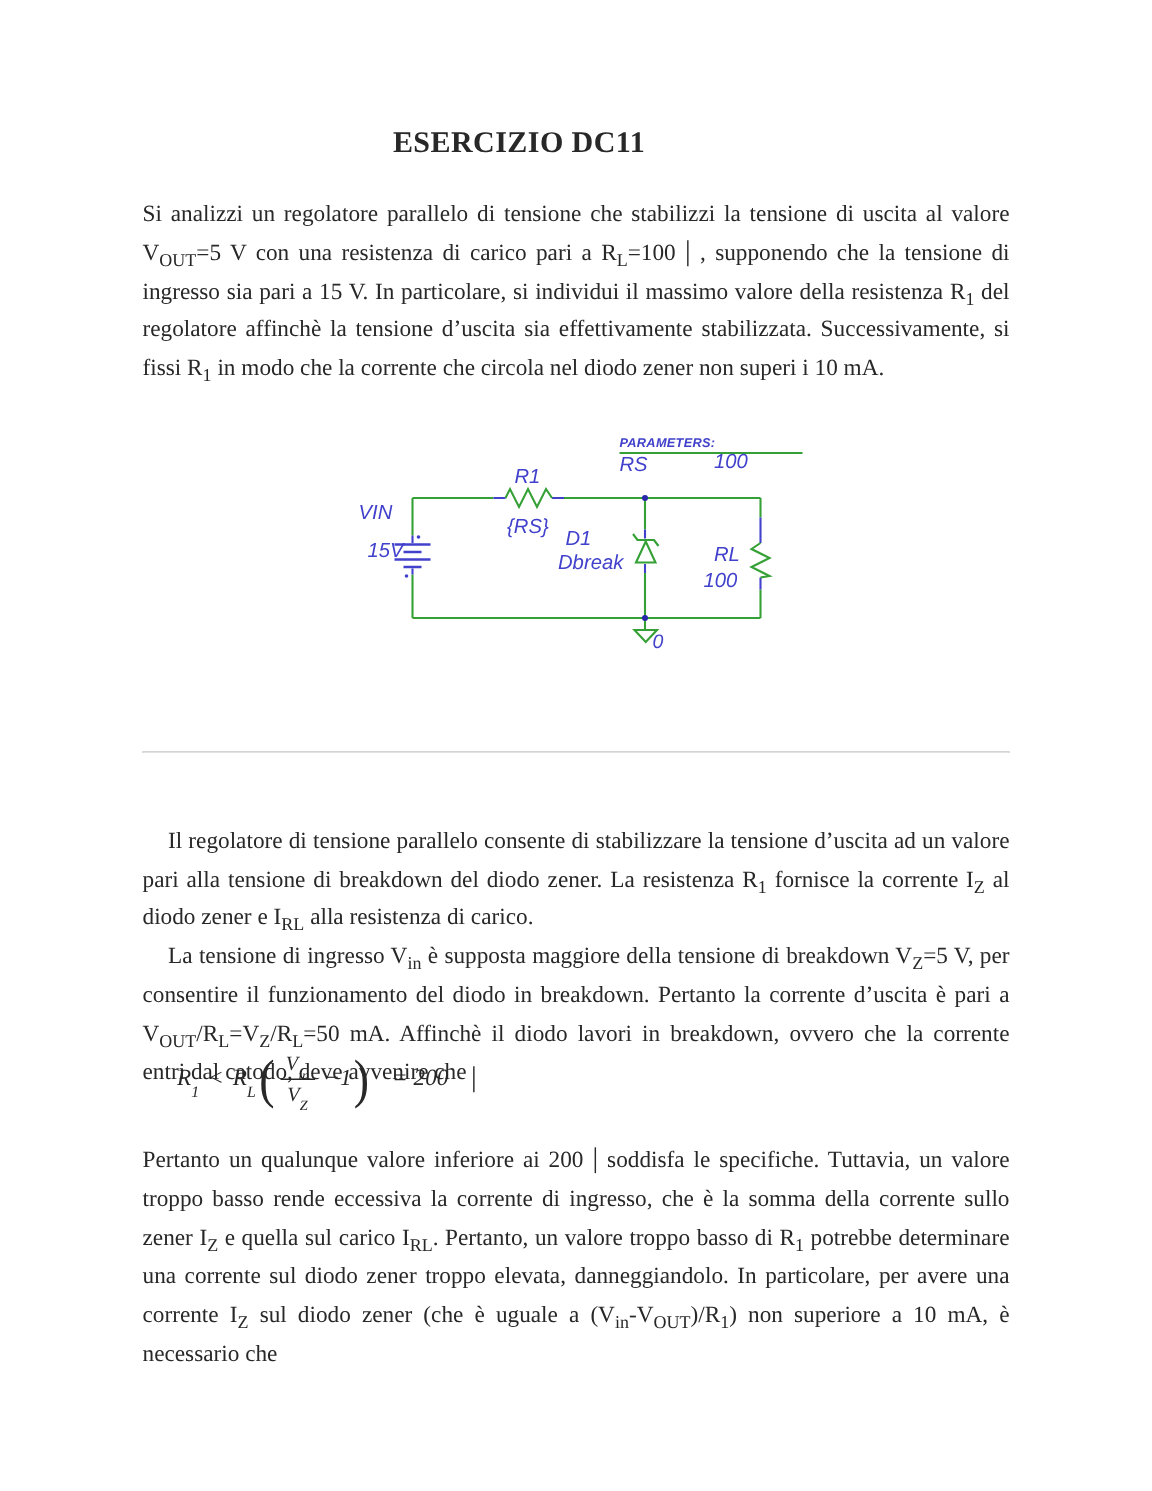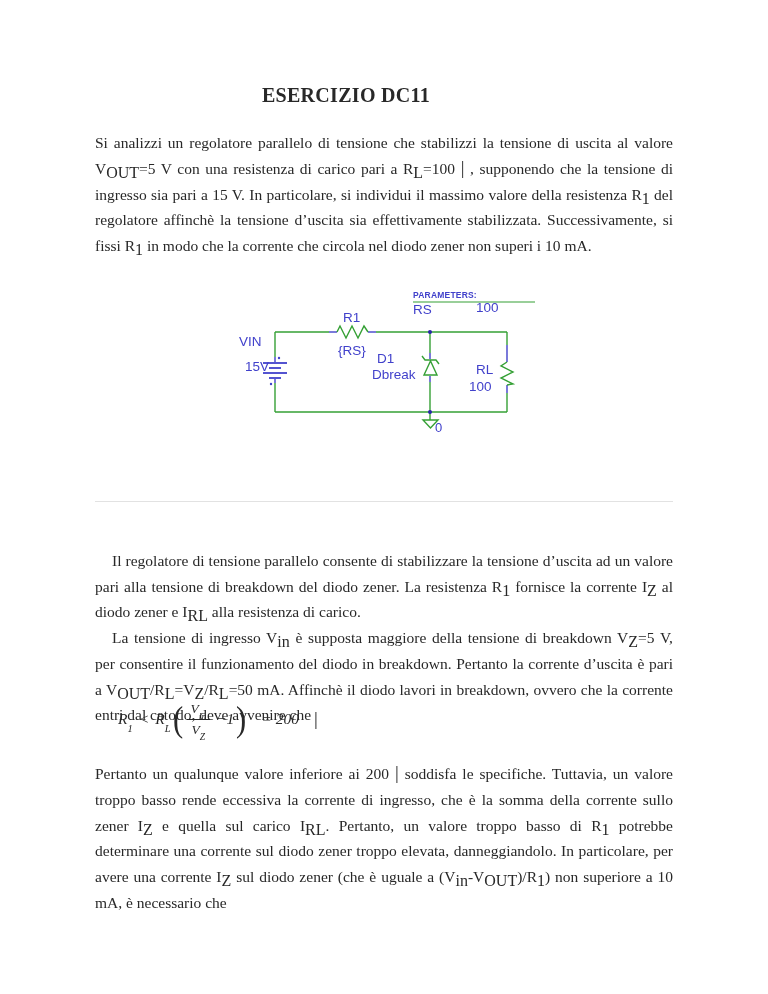--- a/index.html
+++ b/index.html
@@ -23,27 +23,27 @@
     text-align:justify;
     font-size:15.5px; line-height:25.8px;
   }
   #p1 { top:130px; }
   #pblock { top:514px; left:95px; width:578px;margin-top:34px; }
   #pblock p {
     text-indent:17px; text-align:justify;
     font-size:15.5px; line-height:25.7px;
   }
   #p4 { top:761px; }
-  sub { font-size:16px; line-height:0; }
+  sub { font-size:12px; line-height:0; }
   .bar { font-size:1.22em; font-weight:300; line-height:0; }
   .divider {
     top:501px; left:95px; width:578px; height:1px;
     background:#8d8d8d; border-bottom:1px solid #e2e2e2;
   }
-  .schematic { top:283px; left:231px; width:310px; height:164px; }
+  .schematic { top:283px; left:231px; width:310px; height:164px;font-style:italic; }
   .schematic svg { display:block; }
   .schematic text { font-family:"Liberation Sans", sans-serif; fill:#4141cb; }
   .formula {
     top:694px; left:118px; height:50px;
     display:flex; align-items:center;
     font-style:italic; font-size:15.5px; color:#282828;
   }
   .formula sub { font-size:10.5px; font-style:italic; position:relative; top:4px; line-height:0; }
   .formula .sp { margin:0 6px; }
   .formula .paren {

